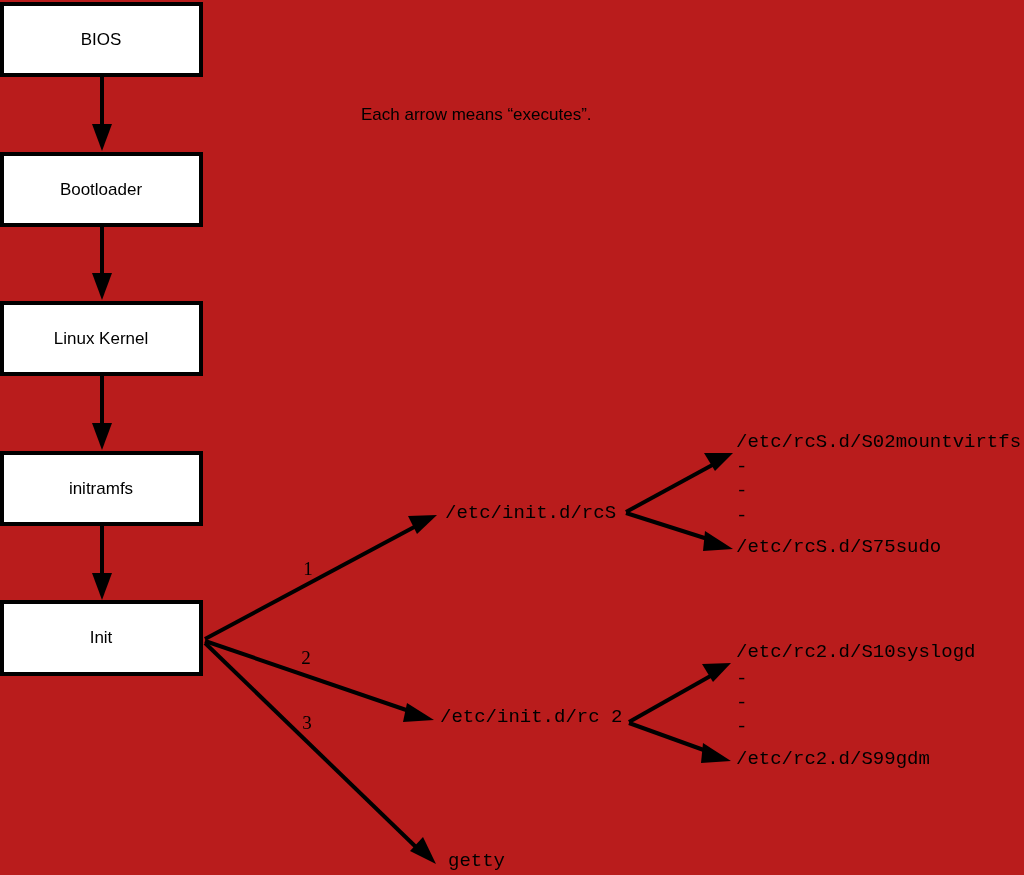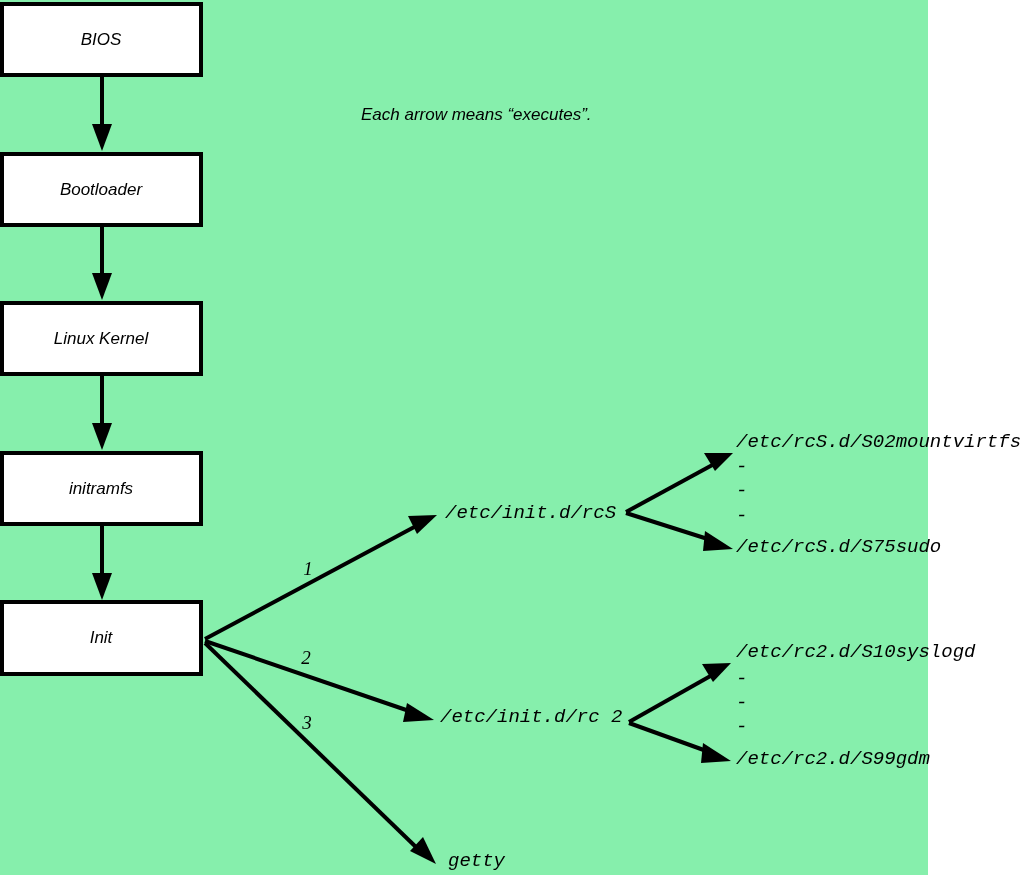--- a/index.html
+++ b/index.html
@@ -8,24 +8,23 @@
     background: #ffffff;
   }
   body {
     width: 1024px;
     height: 875px;
     overflow: hidden;
     font-family: "Liberation Sans", sans-serif;
   }
   #diagram-root {
     position: relative;
-    width: 928px;
+    width: 1024px;
     height: 875px;
-    background: #86efac;
-    font-style: italic;
+    background: #b91c1c;
   }
   svg#boot-diagram {
     display: block;
     width: 1024px;
     height: 875px;
   }
   .box-rect {
     fill: #ffffff;
     stroke: #000000;
     stroke-width: 4;

